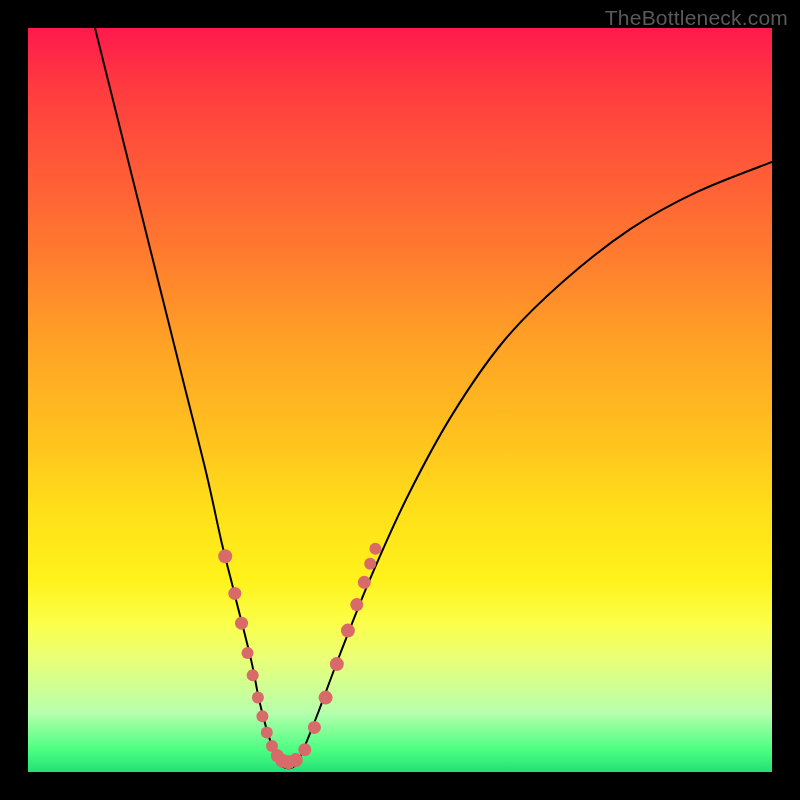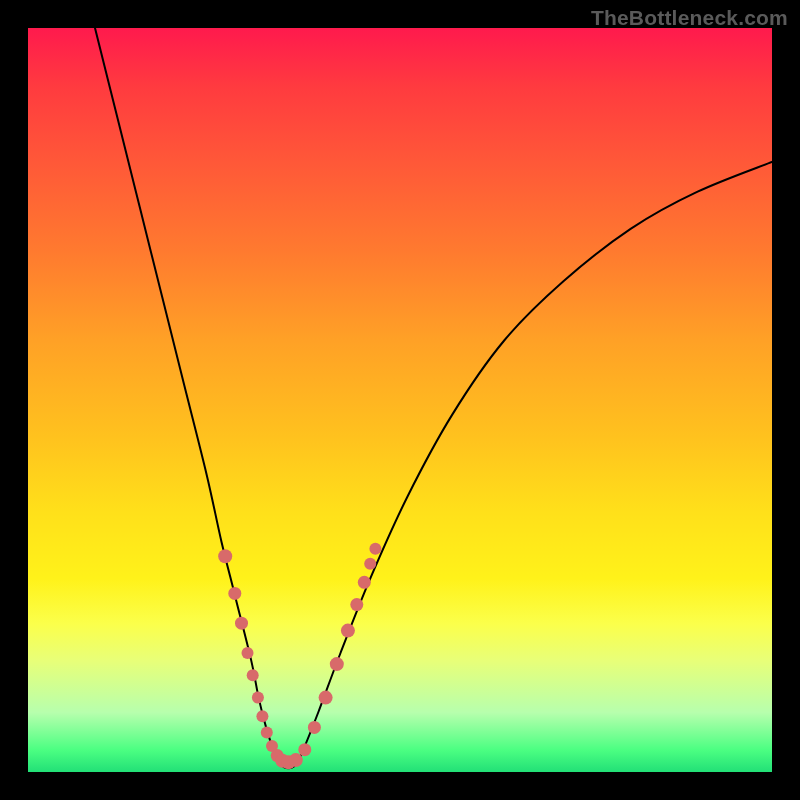--- a/index.html
+++ b/index.html
@@ -32,21 +32,21 @@
       #4cff82 97%,
       #22e077 100%
     );
   }
   .watermark {
     position: absolute;
     top: 6px;
     right: 12px;
     color: #5a5a5a;
     font-size: 21px;
-    font-weight: 700;
+    font-weight: 400;
     letter-spacing: 0.2px;
     user-select: none;
   }
   svg.plot {
     position: absolute;
     left: 0;
     top: 0;
     width: 744px;
     height: 744px;
     overflow: visible;

